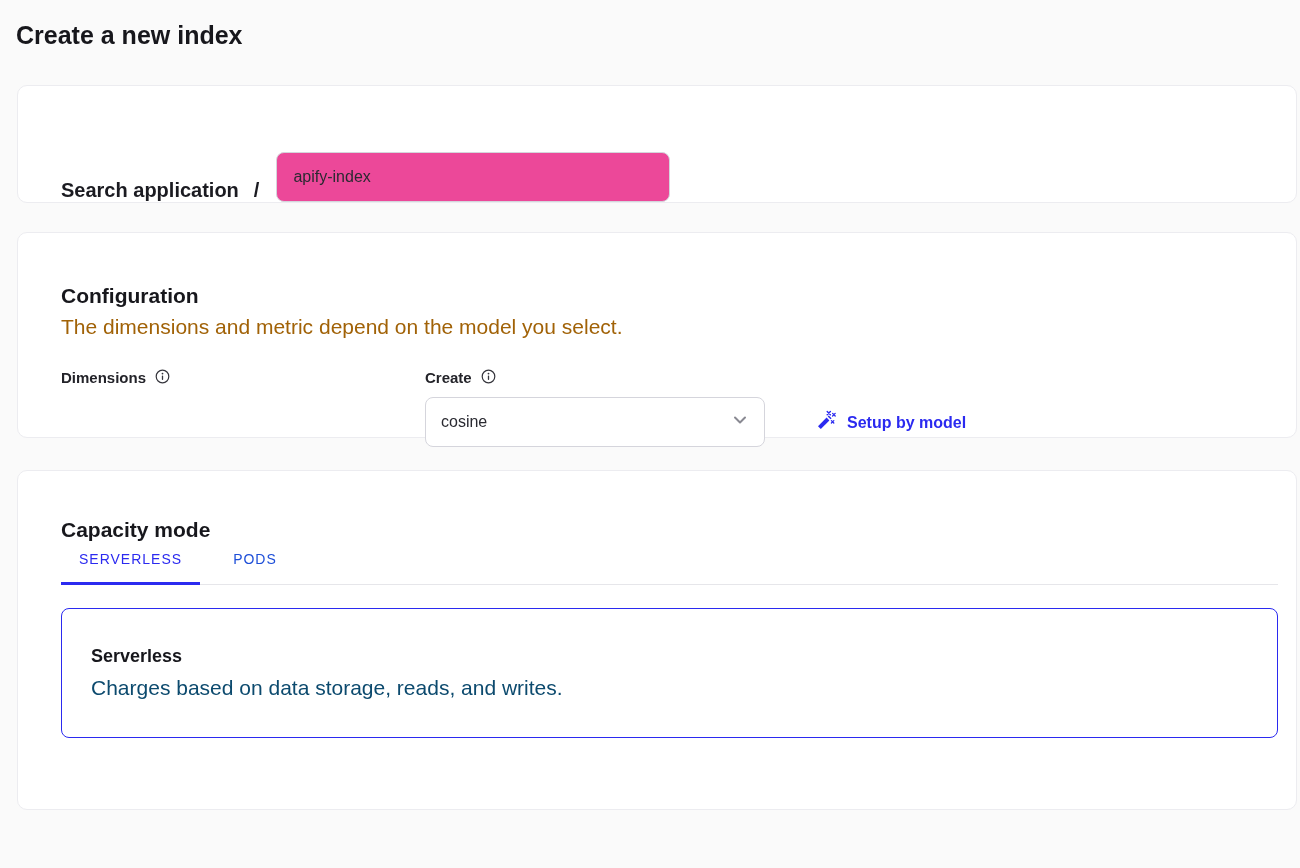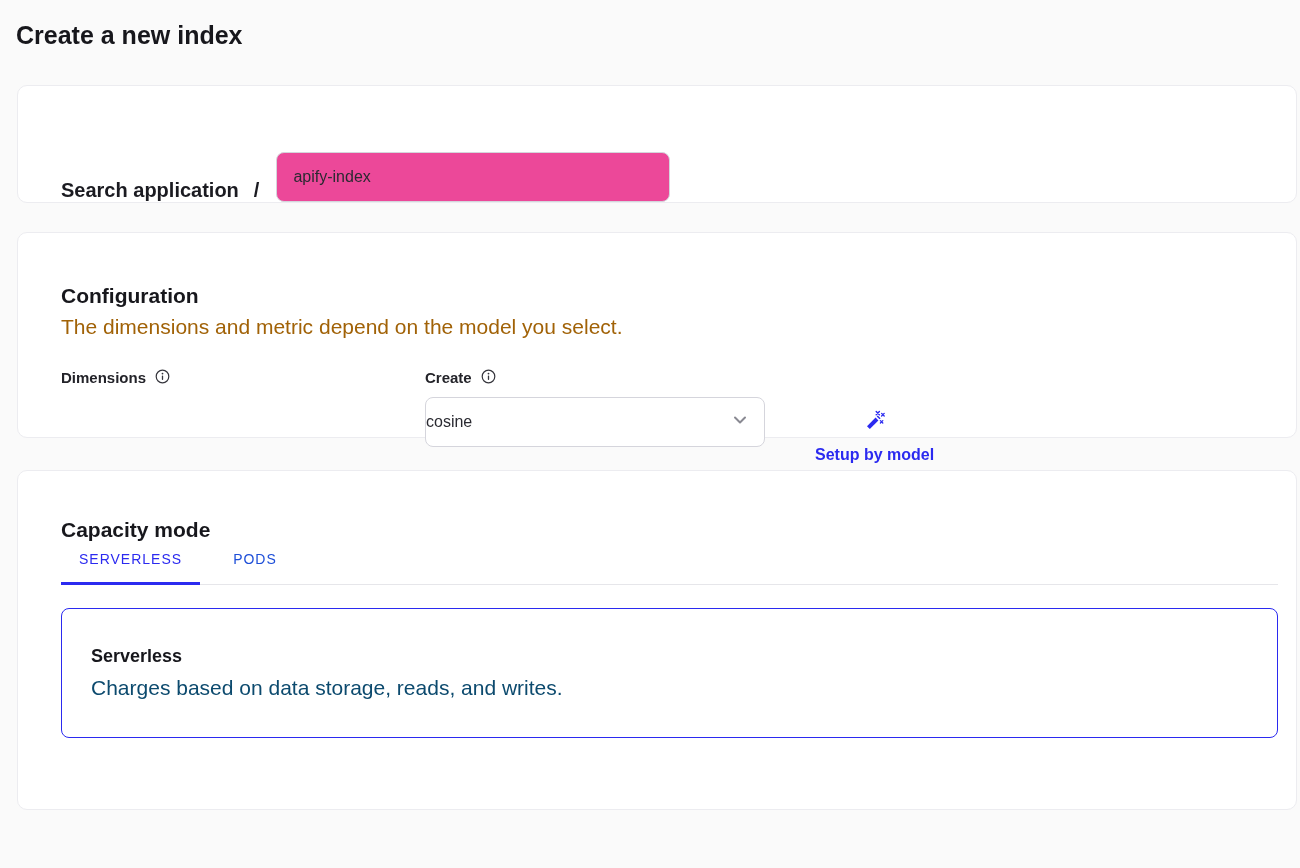--- a/index.html
+++ b/index.html
@@ -72,31 +72,31 @@
     display: flex; align-items: flex-start; gap: 9px;
     font-size: 15px; font-weight: 600; color: #232329;
     margin-bottom: 10px; height: 18px;
   }
   .info-icon { display: inline-flex; cursor: pointer; }
   .field .text-input { width: 100%; }
   .select-box {
     width: 100%; height: 50px;
     border: 1px solid #d5d5dc;
     border-radius: 8px;
-    padding: 0 14px 0 0;
+    padding: 0 14px 0 15px;
     display: flex; align-items: center; justify-content: space-between;
     font-size: 16px; color: #2a2a31;
     background: #fff; cursor: pointer;
   }
   .setup-link {
     display: inline-flex; align-items: center; gap: 10px;
     margin-left: 26px; margin-top: 41px;
     font-size: 16px; font-weight: 600;
     color: var(--accent, #2b2af0);
-    cursor: pointer; text-decoration: none; flex-direction: column;
+    cursor: pointer; text-decoration: none;
   }
   
   .card-capacity {
     margin-top: 32px;
     height: 340px;
     padding: 46px 0 0 43px;
   }
   .card-capacity .card-title { }
   .tabs {
     width: 1217px;

